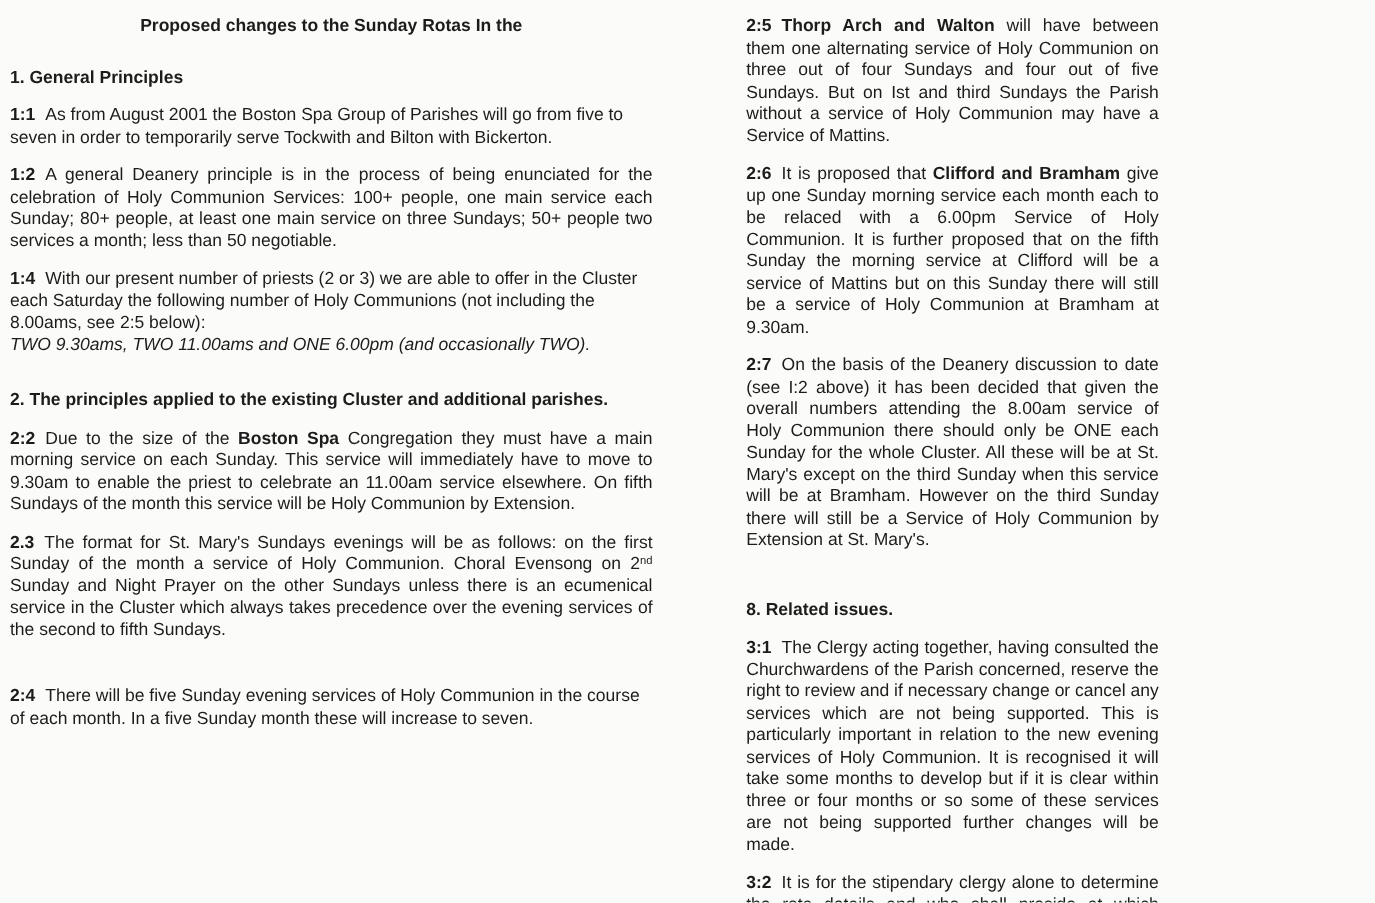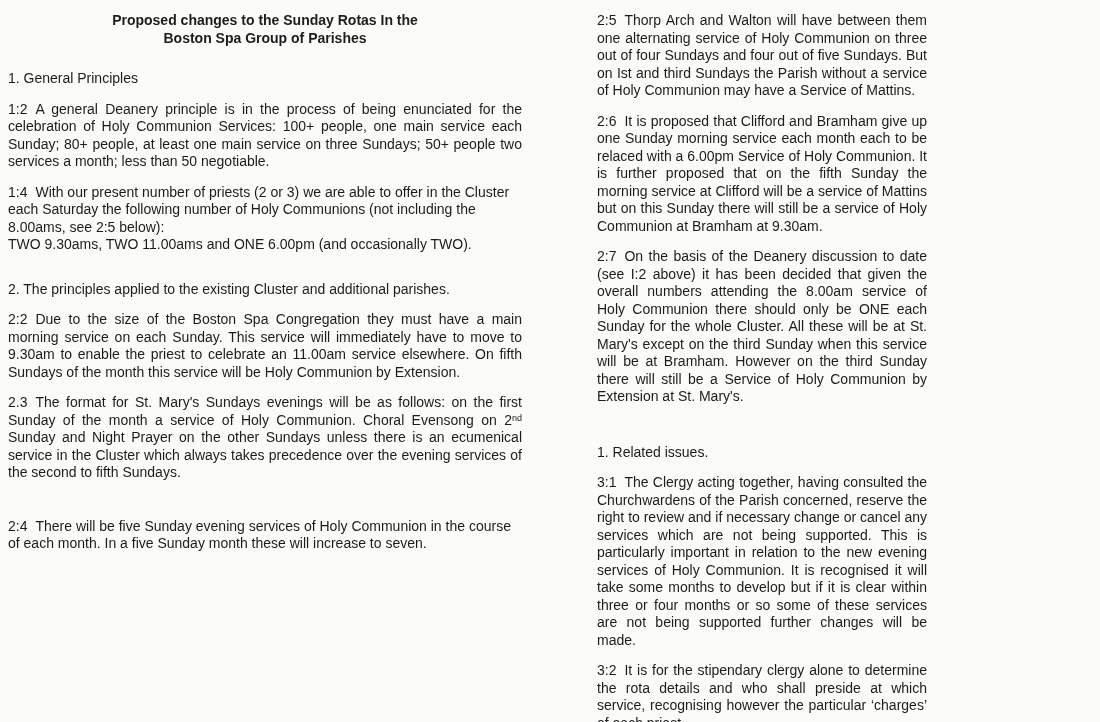--- a/index.html
+++ b/index.html
@@ -39,54 +39,55 @@
   .title {
     font-weight: bold;
     text-align: center;
     margin-bottom: 17px;
   }
   .heading {
     font-weight: bold;
   }
   .align-left { text-align: left; }
   .align-justify { text-align: justify; }
-  .b { font-weight: normal; }
-  .i { }
-  .num { font-weight: normal; margin-right: 8px; }
+  .b { font-weight: bold; }
+  .i { font-style: italic; }
+  .num { font-weight: bold; margin-right: 8px; }
   sup.sp {
     font-size: 9px;
     line-height: 0;
     vertical-align: 4px;
   }
   .signature {
     text-align: left;
     padding-right: 62px;
   }
   .date {
     text-align: right;
     padding-right: 106px;
   }
 </style>
 </head>
 <body>
 
 <div class="sheet">
   <div class="col col-left">
-      <div class="block title"><span>Proposed changes to the Sunday Rotas In the</span><br><span>Boston Spa Group of Parishes</span></div>
+      <div class="block title"><span>Proposed changes to the Sunday Rotas In the</span><br></div>
       <div class="block heading" style="margin-top: 23px;"><span class="b">1. General Principles</span></div>
+      <div class="block para align-left"><span class="num">1:1</span><span>As from August 2001 the Boston Spa Group of Parishes will go from five to seven in order to temporarily serve Tockwith and Bilton with Bickerton.</span></div>
       <div class="block para align-justify"><span class="num">1:2</span><span>A general Deanery principle is in the process of being enunciated for the celebration of Holy Communion Services: 100+ people, one main service each Sunday; 80+ people, at least one main service on three Sundays; 50+ people two services a month; less than 50 negotiable.</span></div>
       <div class="block para align-left"><span class="num">1:4</span><span>With our present number of priests (2 or 3) we are able to offer in the Cluster each Saturday the following number of Holy Communions (not including the 8.00ams, see 2:5 below):</span><br><span class="i">TWO 9.30ams, TWO 11.00ams and ONE 6.00pm (and occasionally TWO).</span></div>
       <div class="block heading" style="margin-top: 27px;"><span class="b">2. The principles applied to the existing Cluster and additional parishes.</span></div>
       <div class="block para align-justify"><span class="num">2:2</span><span>Due to the size of the </span><span class="b">Boston Spa</span><span> Congregation they must have a main morning service on each Sunday.  This service will immediately have to move to 9.30am to enable the priest to celebrate an 11.00am service elsewhere. On fifth Sundays of the month this service will be Holy Communion by Extension.</span></div>
       <div class="block para align-justify"><span class="num">2.3</span><span>The format for St. Mary's Sundays evenings will be as follows: on the first Sunday of the month a service of Holy Communion.  Choral Evensong on 2</span><sup class="sp">nd</sup><span> Sunday and Night Prayer on the other Sundays unless there is an ecumenical service in the Cluster which always takes precedence over the evening services of the second to fifth Sundays.</span></div>
       <div class="block para align-left" style="margin-top: 36px;"><span class="num">2:4</span><span>There will be five Sunday evening services of Holy Communion in the course of each month. In a five Sunday month these will increase to seven.</span></div>
     </div>
   <div class="col col-right">
       <div class="block para align-justify"><span class="num">2:5</span><span class="b">Thorp Arch and Walton</span><span> will have between them one alternating service of Holy Communion on three out of four Sundays and four out of five Sundays. But on Ist and third Sundays the Parish without a service of Holy Communion may have a Service of Mattins.</span></div>
       <div class="block para align-justify"><span class="num">2:6</span><span>It is proposed that </span><span class="b">Clifford and Bramham</span><span> give up one Sunday morning service each month each to be relaced with a 6.00pm Service of Holy Communion.  It is further proposed that on the fifth Sunday the morning service at Clifford will be a service of Mattins but on this Sunday there will still be a service of Holy Communion at Bramham at 9.30am.</span></div>
       <div class="block para align-justify"><span class="num">2:7</span><span>On the basis of the Deanery discussion to date (see I:2 above) it has been decided that given the overall numbers attending the 8.00am service of Holy Communion there should only be ONE each Sunday for the whole Cluster.  All these will be at St. Mary's except on the third Sunday when this service will be at Bramham.  However on the third Sunday there will still be a Service of Holy Communion by Extension at St. Mary's.</span></div>
-      <div class="block heading" style="margin-top: 38px;"><span class="b">1. Related issues.</span></div>
+      <div class="block heading" style="margin-top: 38px;"><span class="b">8. Related issues.</span></div>
       <div class="block para align-justify"><span class="num">3:1</span><span>The Clergy acting together, having consulted the Churchwardens of the Parish concerned, reserve the right to review and if necessary change or cancel any services which are not being supported.  This is particularly important in relation to the new evening services of Holy Communion.  It is recognised it will take some months to develop but if it is clear within three or four months or so some of these services are not being supported further changes will be made.</span></div>
       <div class="block para align-justify"><span class="num">3:2</span><span>It is for the stipendary clergy alone to determine the rota details and who shall preside at which service, recognising however the particular ‘charges’ of each priest.</span></div>
       <div class="block signature" style="margin-top: 28px;"><span>The Stipendary Clergy</span></div>
       <div class="block date" style="margin-top: 10px;"><span>19</span><sup class="sp">th</sup><span> July 2001</span></div>
     </div>
 </div>
 
 </body></html>

